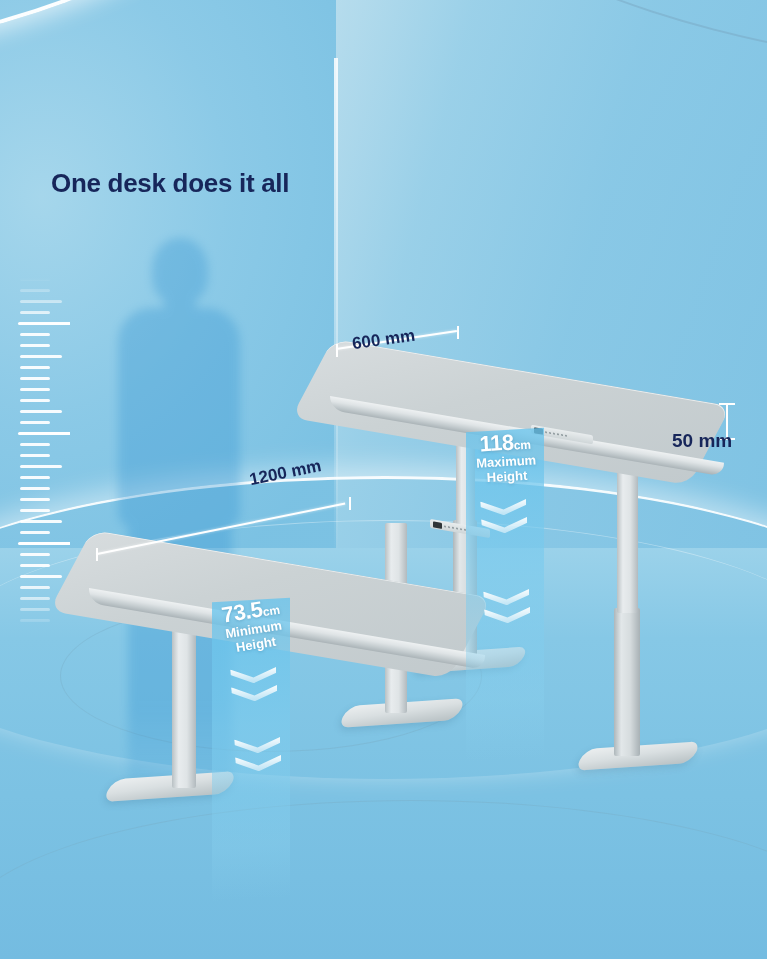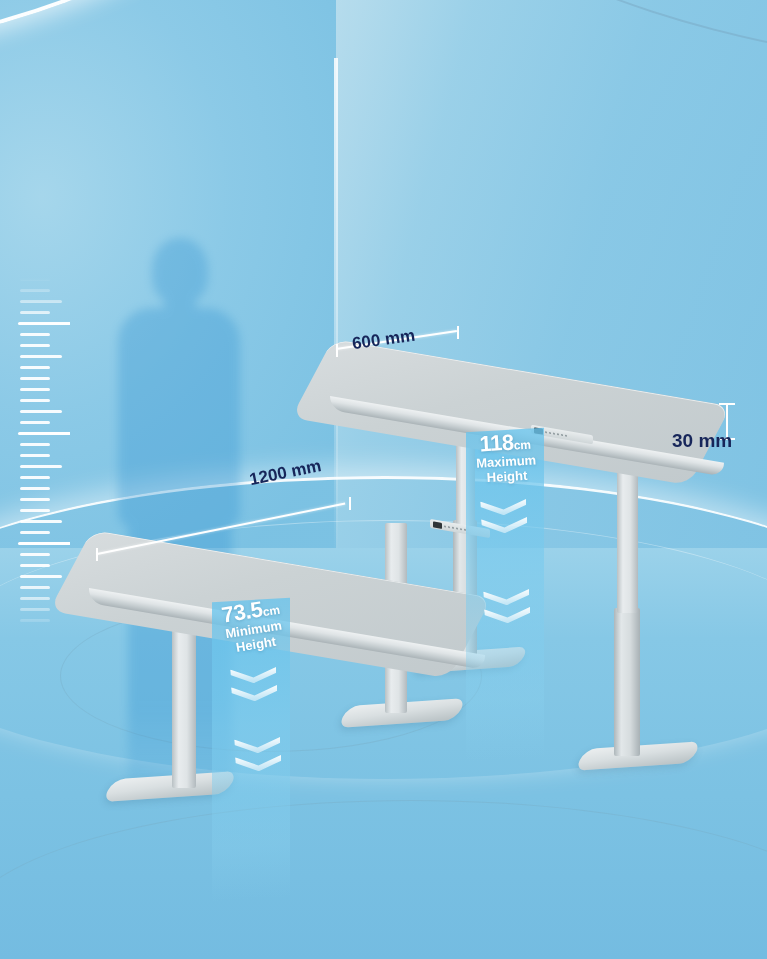--- a/index.html
+++ b/index.html
@@ -259,16 +259,17 @@
   <div class="dimtext" id="t600">600 mm</div>
 
   <div class="dimline" id="dl1200"></div>
   <div class="dimcap" id="dc1200a"></div>
   <div class="dimcap" id="dc1200b"></div>
   <div class="dimtext" id="t1200">1200 mm</div>
 
   <div id="dv40"></div>
   <div id="dv40a"></div>
   <div id="dv40b"></div>
-  <div class="dimtext" id="t40">30 mm</div>
-
+  <div class="dimtext" id="t40">50 mm</div>
+
+  <div id="h2">One desk does it all</div>
 
 </div>
 
 </body></html>

